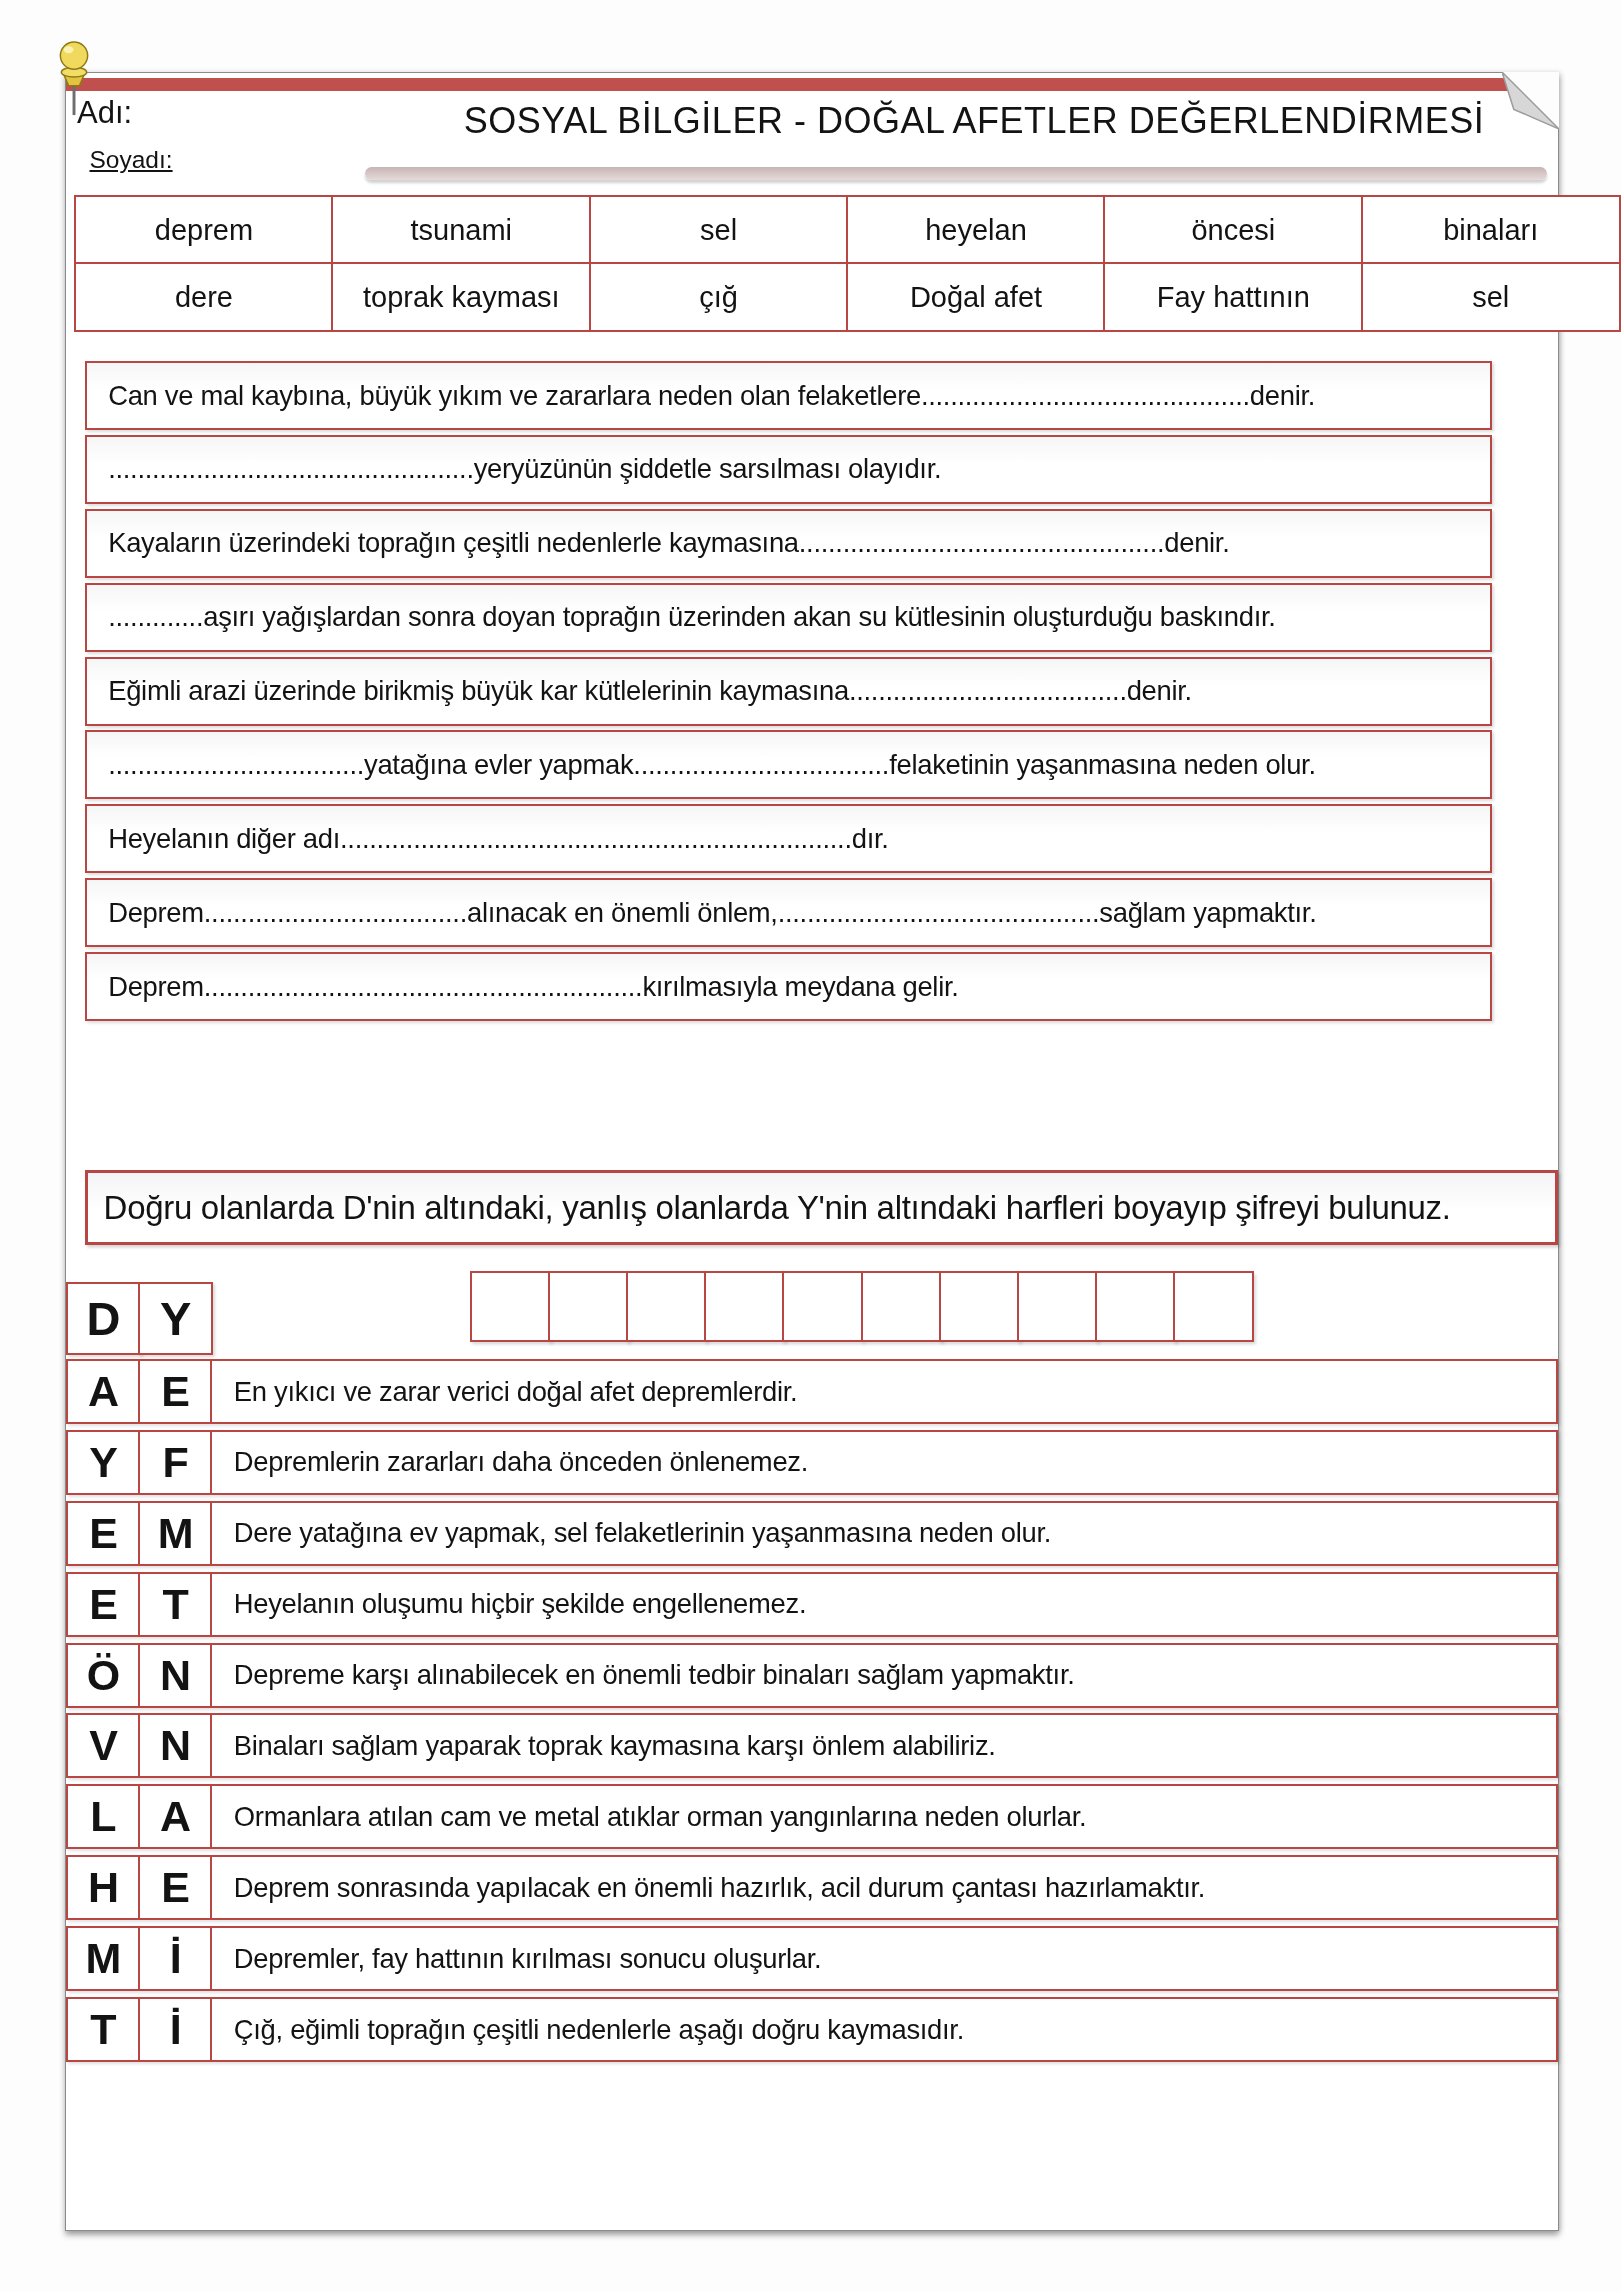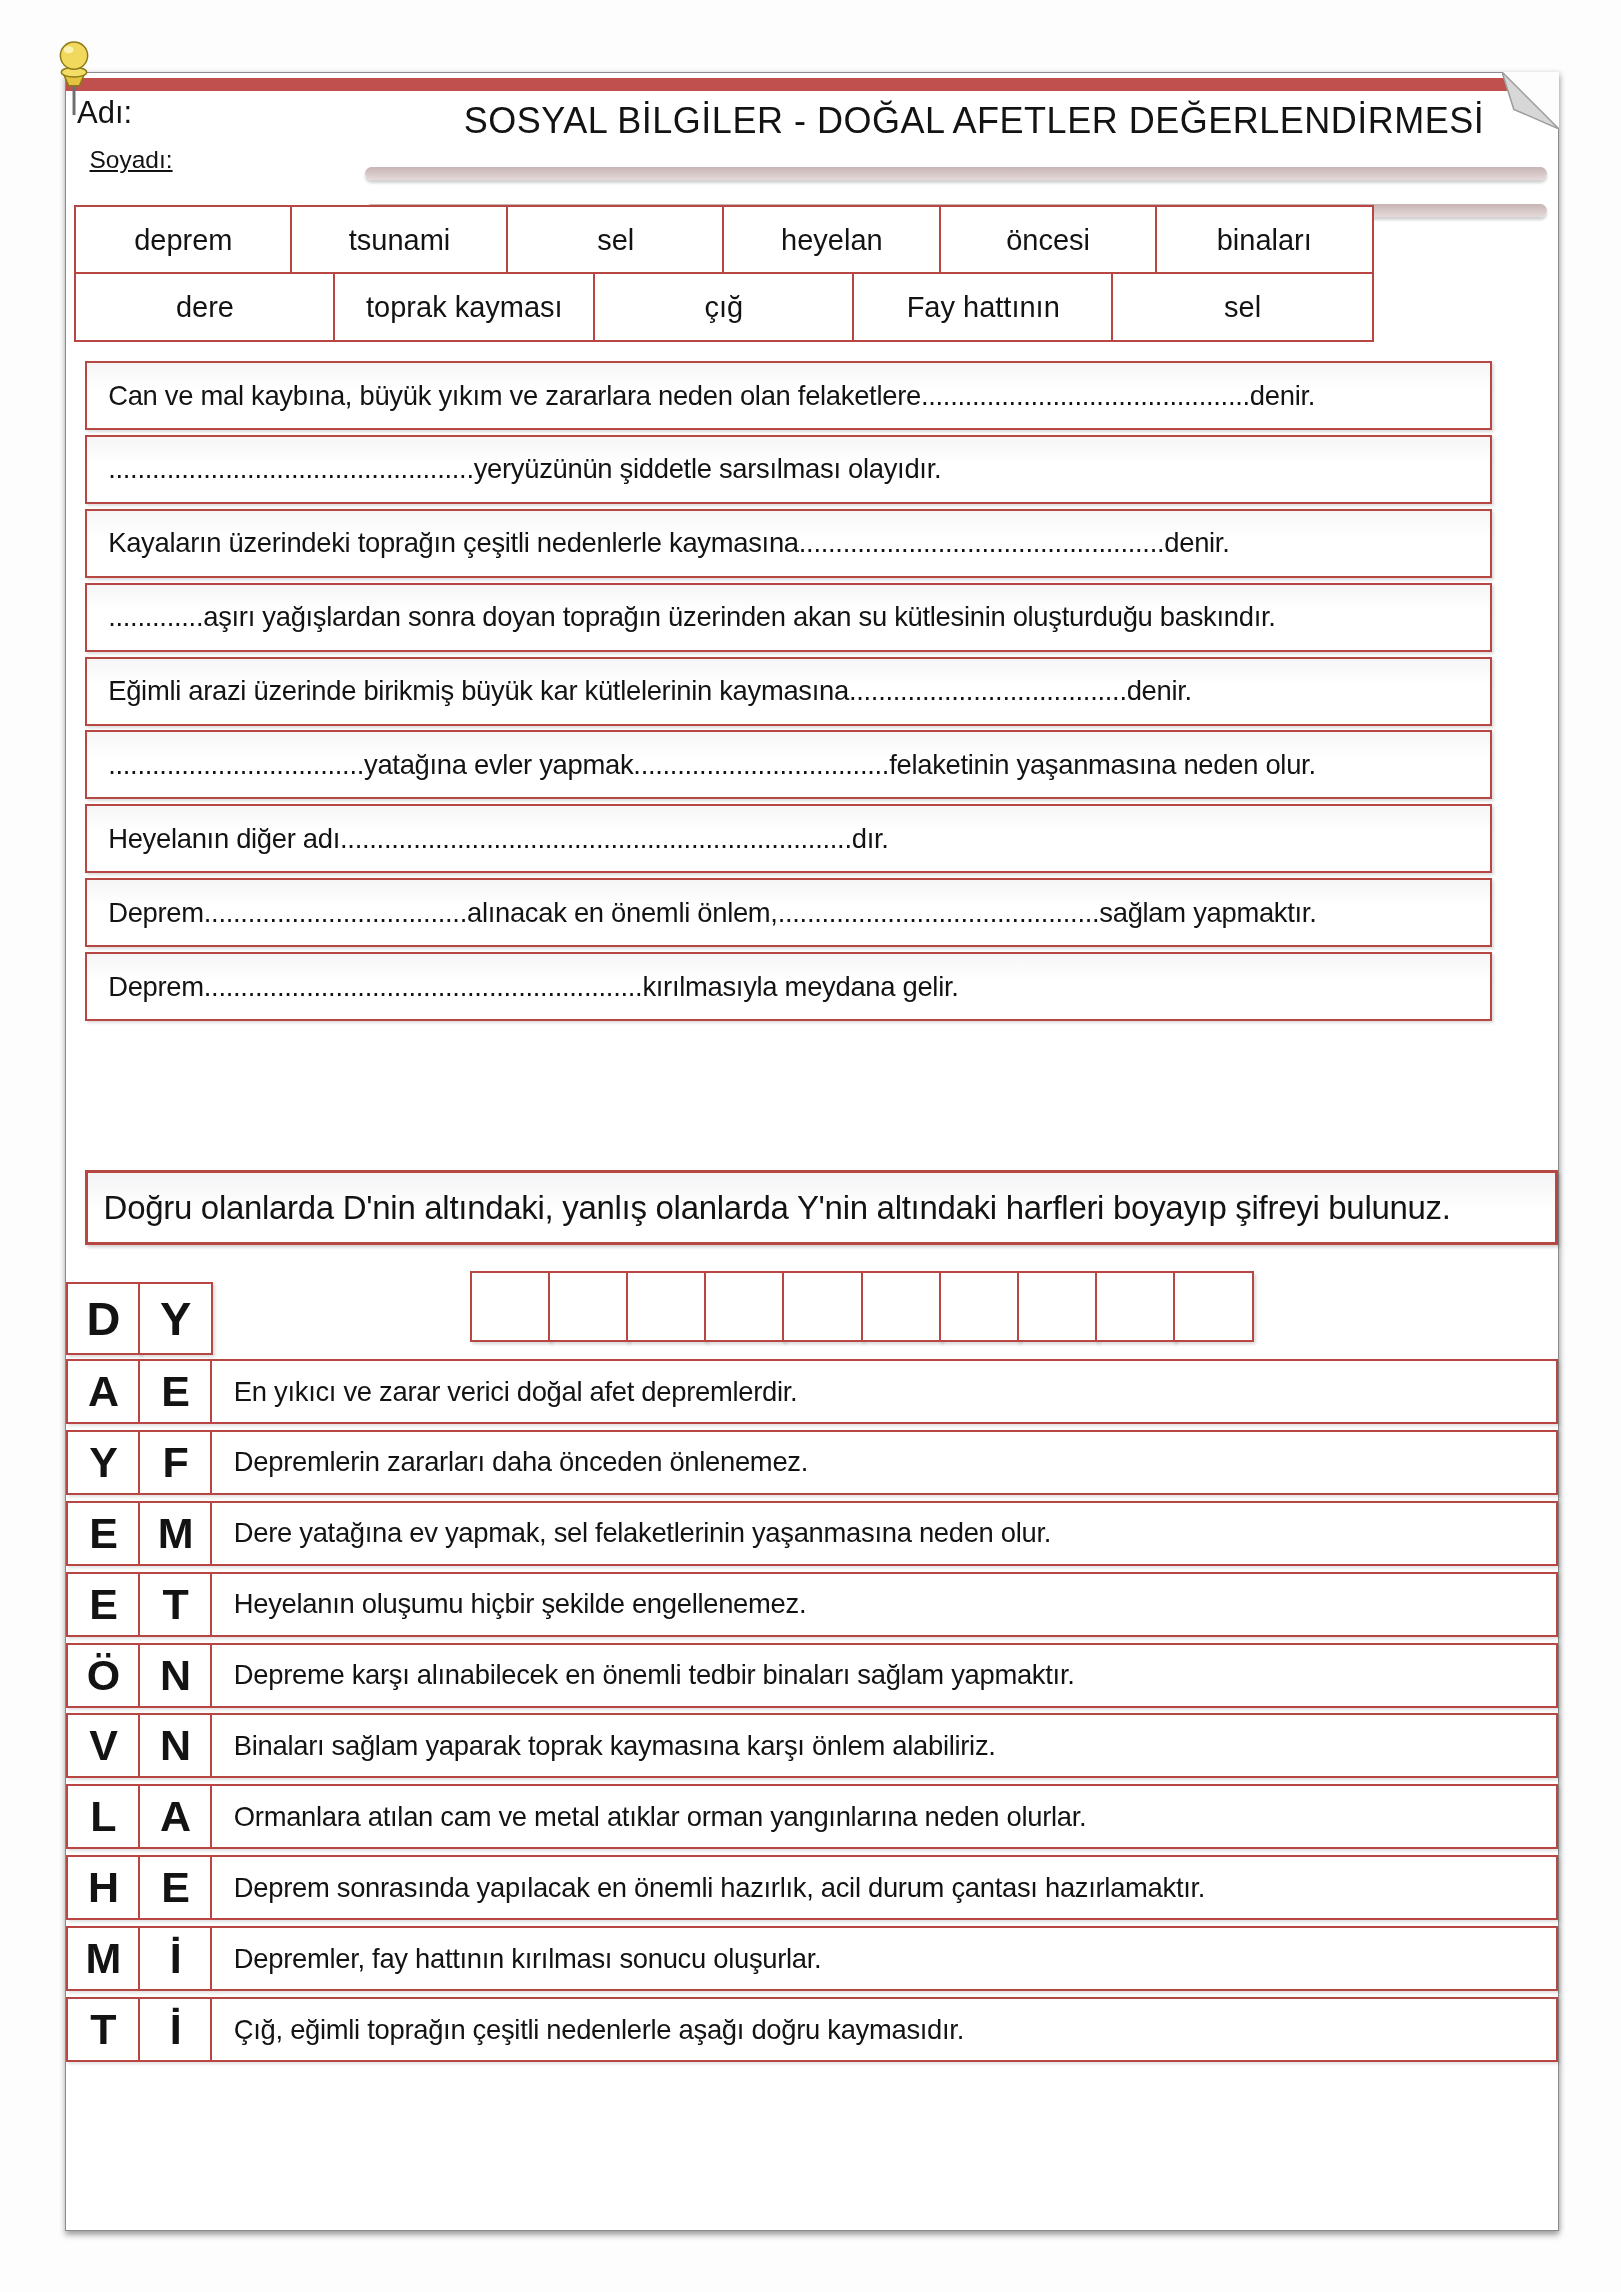--- a/index.html
+++ b/index.html
@@ -28,21 +28,21 @@
     font-size:36px;letter-spacing:0.5px;white-space:nowrap;
   }
   .title-underline{
     position:absolute;left:299px;width:1182px;height:12.7px;border-radius:6.9px;
     background:linear-gradient(to bottom,#c7b4b4,#e6dada);
     box-shadow:0 2.9px 2.9px rgba(0,0,0,.18);
   }
   .u1{top:94px;} .u2{top:131px;}
 
   
-  .word-bank{position:absolute;left:7.8px;top:122px;width:1300px;margin-top:10px;}
+  .word-bank{position:absolute;left:7.8px;top:122px;width:1547px;}
   .wb-row{display:flex;}
   .wb-row:nth-child(2){margin-top:-2.9px;}
   .wb-cell{
     flex:1;height:66px;border:2.9px solid var(--red);margin-left:-2.9px;background:#fff;
     display:flex;align-items:center;justify-content:center;font-size:29px;white-space:nowrap;
   }
   .wb-cell:first-child{margin-left:0;}
 
   
   .sentences{position:absolute;left:18.6px;top:288px;width:1407px;}
@@ -124,20 +124,21 @@
         <div class="wb-cell">tsunami</div>
         <div class="wb-cell">sel</div>
         <div class="wb-cell">heyelan</div>
         <div class="wb-cell">öncesi</div>
         <div class="wb-cell">binaları</div>
       </div>
       <div class="wb-row">
         <div class="wb-cell">dere</div>
         <div class="wb-cell">toprak kayması</div>
         <div class="wb-cell">çığ</div>
+        <div class="wb-cell">Doğal afet</div>
         <div class="wb-cell">Fay hattının</div>
         <div class="wb-cell">sel</div>
       </div>
     </div>
 
     <div class="sentences">
       <div class="sentence">Can ve mal kaybına, büyük yıkım ve zararlara neden olan felaketlere.............................................denir.</div>
       <div class="sentence">..................................................yeryüzünün şiddetle sarsılması olayıdır.</div>
       <div class="sentence">Kayaların üzerindeki toprağın çeşitli nedenlerle kaymasına..................................................denir.</div>
       <div class="sentence">.............aşırı yağışlardan sonra doyan toprağın üzerinden akan su kütlesinin oluşturduğu baskındır.</div>

